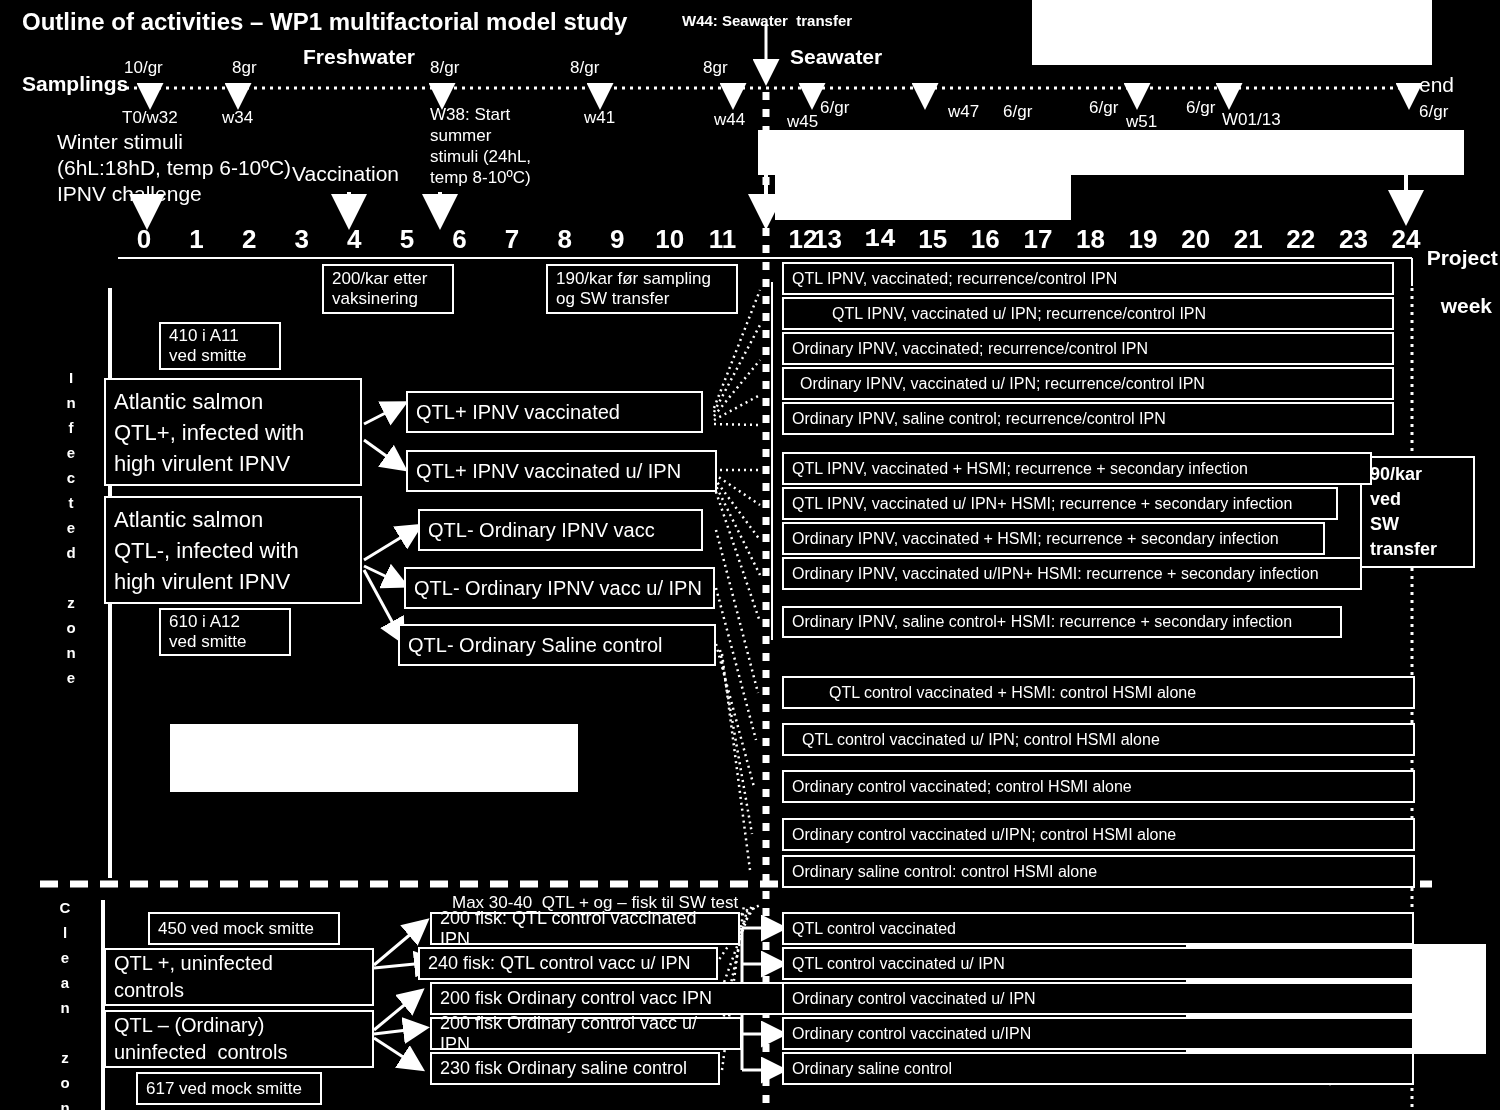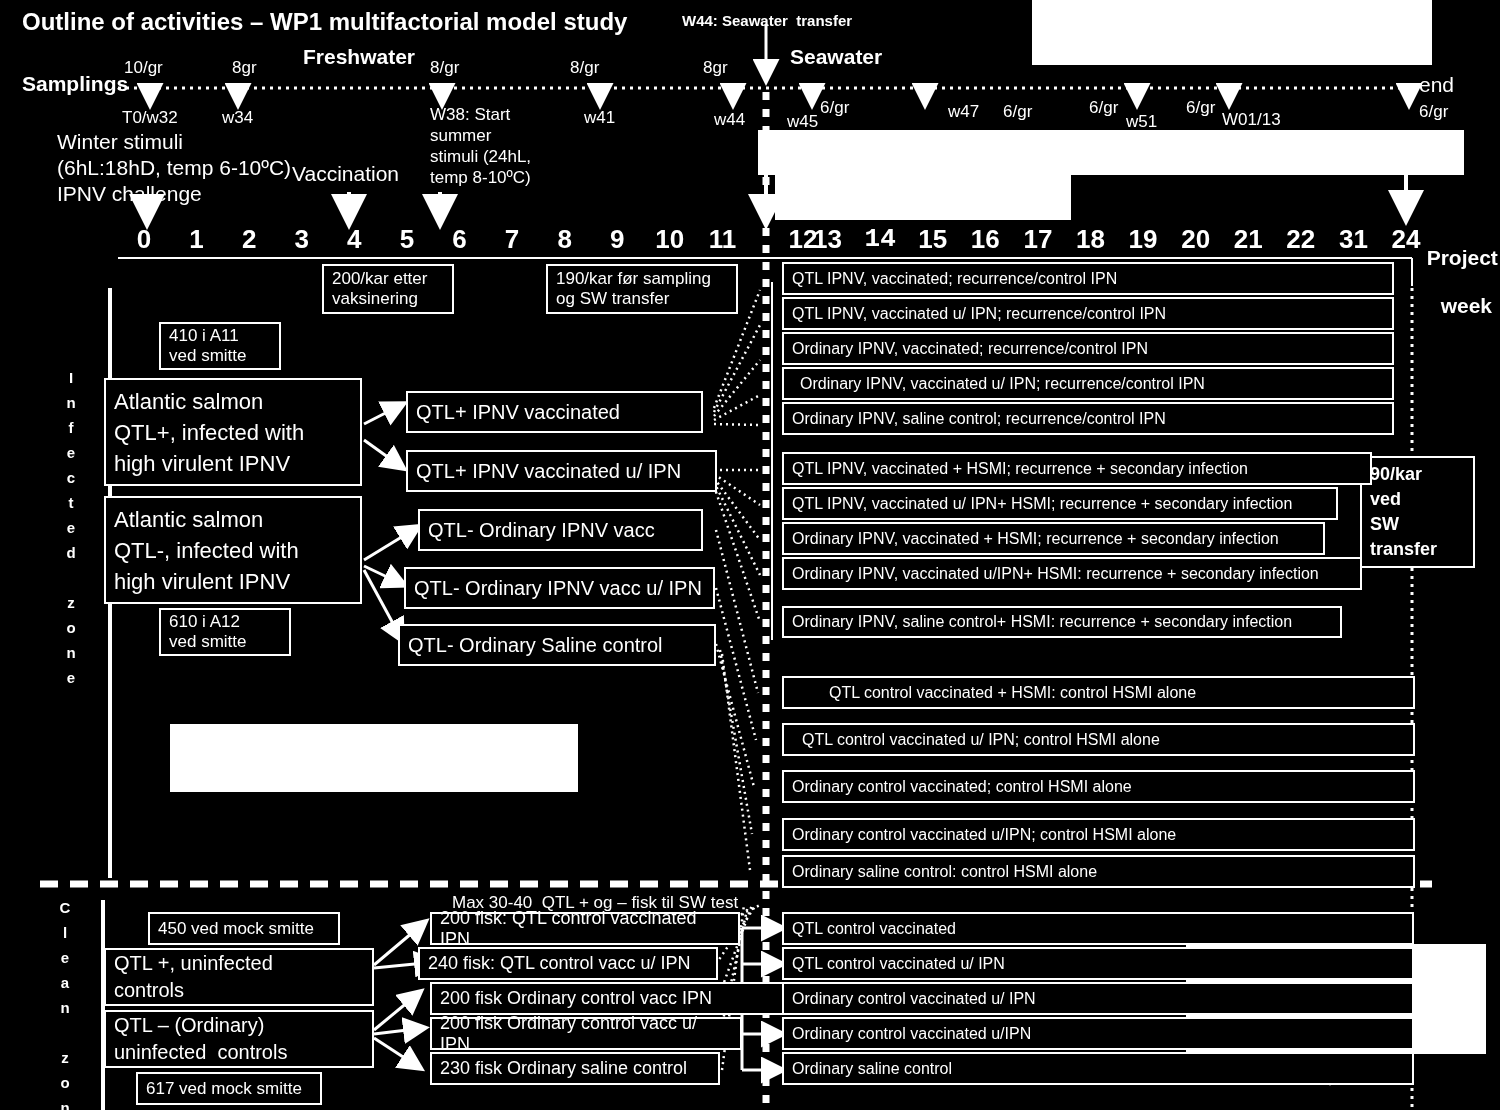--- a/index.html
+++ b/index.html
@@ -188,21 +188,21 @@
     <div class="weeknum" style="left: 809.583px; top: 224px; width: 36px;">13</div>
     <div class="weeknum" style="left: 862.167px; top: 224px; width: 36px; font-family: Liberation Mono, monospace;">14</div>
     <div class="weeknum" style="left: 914.75px; top: 224px; width: 36px;">15</div>
     <div class="weeknum" style="left: 967.333px; top: 224px; width: 36px;">16</div>
     <div class="weeknum" style="left: 1019.92px; top: 224px; width: 36px;">17</div>
     <div class="weeknum" style="left: 1072.5px; top: 224px; width: 36px;">18</div>
     <div class="weeknum" style="left: 1125.08px; top: 224px; width: 36px;">19</div>
     <div class="weeknum" style="left: 1177.67px; top: 224px; width: 36px;">20</div>
     <div class="weeknum" style="left: 1230.25px; top: 224px; width: 36px;">21</div>
     <div class="weeknum" style="left: 1282.83px; top: 224px; width: 36px;">22</div>
-    <div class="weeknum" style="left: 1335.42px; top: 224px; width: 36px;">31</div>
+    <div class="weeknum" style="left: 1335.42px; top: 224px; width: 36px;">23</div>
     <div class="weeknum" style="left: 1388px; top: 224px; width: 36px;">24</div>
   </div>
 <div class="plain bold" style="left:1415px;top:222px;font-size:21px;line-height:24px;">
   <span>Project</span><br>
   <span style="margin-left:14px;display:inline-block;">week</span>
 </div>
 
 <div class="vstack" style="left:62px;top:365px;">
     <div>I</div>
     <div>n</div>
@@ -280,21 +280,21 @@
   <span style="font-size:20px;">QTL- Ordinary IPNV vacc u/ IPN</span>
 </div>
 <div class="box" style="left:398px;top:624px;width:318px;height:42px;">
   <span style="font-size:20px;">QTL- Ordinary   Saline control</span>
 </div>
 
 <div id="outcomes1">
     <div class="box" style="left: 782px; top: 262px; width: 612px; height: 33px;">
       <span style="font-size: 16px;">QTL IPNV, vaccinated; recurrence/control IPN</span>
     </div>
-    <div class="box" style="left: 782px; top: 297px; width: 612px; height: 33px;">
+    <div class="box" style="left: 782px; top: 297px; width: 612px; height: 33px; padding-left: 40px;">
       <span style="font-size: 16px;">QTL IPNV, vaccinated u/ IPN; recurrence/control IPN</span>
     </div>
     <div class="box" style="left: 782px; top: 332px; width: 612px; height: 33px;">
       <span style="font-size: 16px;">Ordinary IPNV, vaccinated; recurrence/control IPN</span>
     </div>
     <div class="box" style="left: 782px; top: 367px; width: 612px; height: 33px; padding-left: 8px;">
       <span style="font-size: 16px;">Ordinary IPNV, vaccinated u/ IPN; recurrence/control IPN</span>
     </div>
     <div class="box" style="left: 782px; top: 402px; width: 612px; height: 33px;">
       <span style="font-size: 16px;">Ordinary IPNV, saline control; recurrence/control IPN</span>

